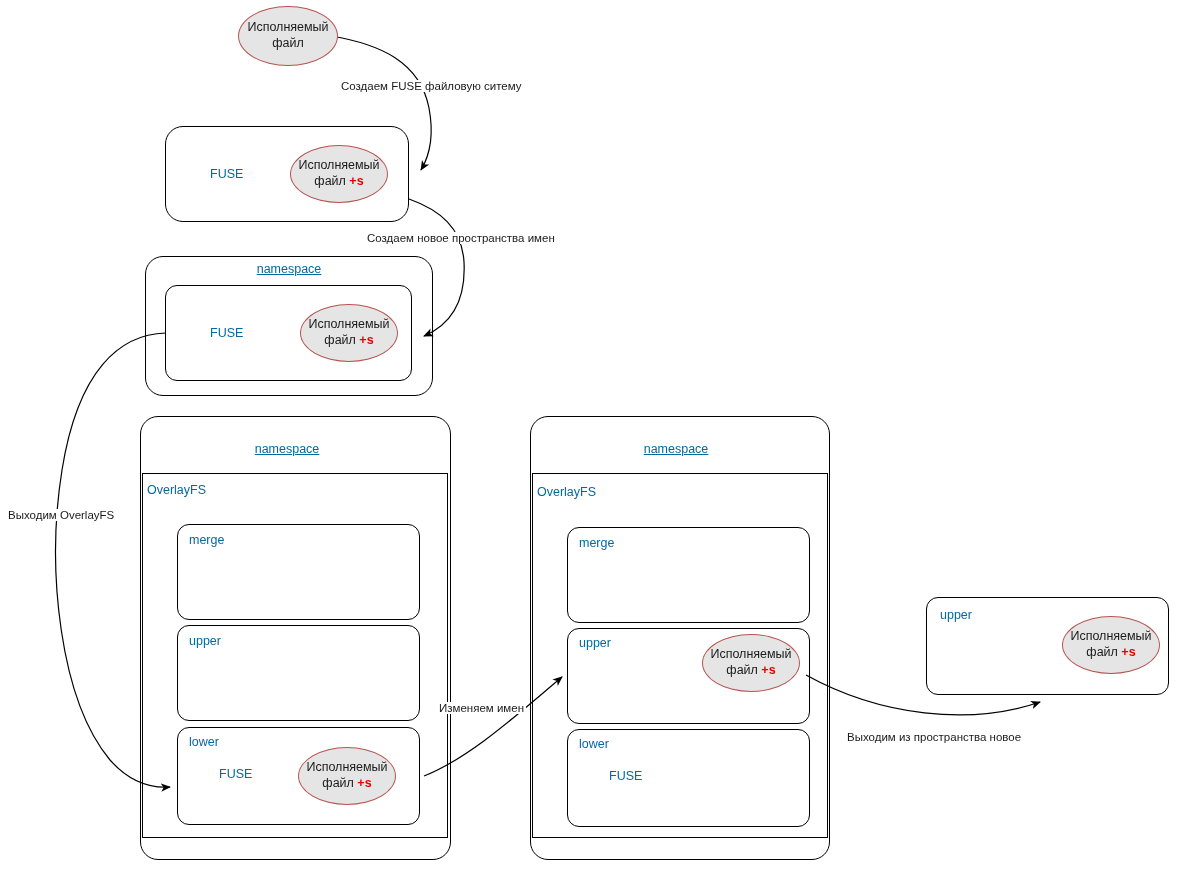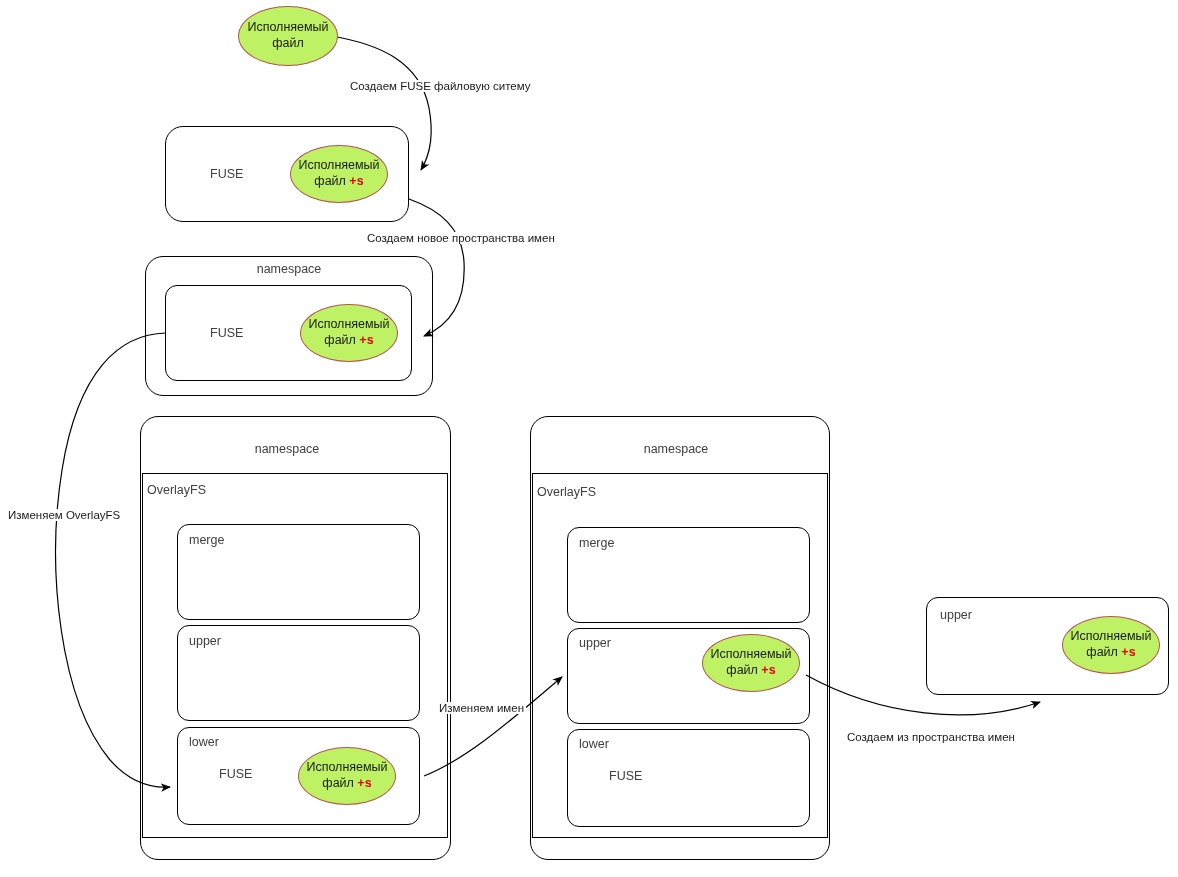--- a/index.html
+++ b/index.html
@@ -31,32 +31,33 @@
     background: transparent;
     box-sizing: border-box;
   }
   .rounded { border-radius: 18px; }
   .rounded-sm { border-radius: 12px; }
   .sharp { border-radius: 0; }
 
   .lbl {
     position: absolute;
     font-size: 12.5px;
-    color: #404040;
+    color: #0369a1;
     white-space: nowrap;
     line-height: 1.15;
   }
   .lbl-center {
     transform: translateX(-50%);
     text-align: left;
+    text-decoration: underline;
   }
 
   .ellipse {
     position: absolute;
-    background: #bef264;
+    background: #e5e5e5;
     border: 1px solid #b85450;
     border-radius: 50%;
     box-sizing: border-box;
     display: flex;
     flex-direction: column;
     align-items: center;
     justify-content: center;
     font-size: 12.5px;
     color: #1a1a1a;
     line-height: 1.25;
@@ -100,21 +101,21 @@
     <path d="M 806,675 C 880,716 970,726 1040,702" fill="none" stroke="#000000" stroke-width="1.2" marker-end="url(#ah)"></path>
   </svg>
 
   <div class="ellipse" style="left:238px; top:6px; width:100px; height:60px;">
     <span>Исполняемый</span>
     <span class="l2">
       <span>файл</span>
     </span>
   </div>
 
-  <div class="edge-label" style="left:339px; top:80px;margin-left:9px;">Создаем FUSE файловую ситему</div>
+  <div class="edge-label" style="left:339px; top:80px;">Создаем FUSE файловую ситему</div>
 
   <div class="box rounded" style="left:165px; top:126px; width:244px; height:96px;"></div>
   <div class="lbl" style="left:210px; top:167px;">FUSE</div>
   <div class="ellipse" style="left:290px; top:145px; width:98px; height:58px;">
     <span>Исполняемый</span>
     <span class="l2">
       <span>файл</span>
       <span class="suid">+s</span>
     </span>
   </div>
@@ -126,21 +127,21 @@
   <div class="box rounded-sm" style="left:165px; top:285px; width:247px; height:96px;"></div>
   <div class="lbl" style="left:210px; top:326px;">FUSE</div>
   <div class="ellipse" style="left:300px; top:304px; width:98px; height:58px;">
     <span>Исполняемый</span>
     <span class="l2">
       <span>файл</span>
       <span class="suid">+s</span>
     </span>
   </div>
 
-  <div class="edge-label" style="left:6px; top:509px;">Изменяем OverlayFS</div>
+  <div class="edge-label" style="left:6px; top:509px;">Выходим OverlayFS</div>
 
   <div class="box rounded" style="left:140px; top:416px; width:311px; height:444px;"></div>
   <div class="lbl lbl-center" style="left:287px; top:442px;">namespace</div>
 
   <div class="box sharp" style="left:142px; top:473px; width:306px; height:365px;"></div>
   <div class="lbl" style="left:147px; top:483px;">OverlayFS</div>
 
   <div class="box rounded-sm" style="left:177px; top:524px; width:243px; height:96px;"></div>
   <div class="lbl" style="left:189px; top:533px;">merge</div>
 
@@ -176,21 +177,21 @@
     <span class="l2">
       <span>файл</span>
       <span class="suid">+s</span>
     </span>
   </div>
 
   <div class="box rounded-sm" style="left:567px; top:729px; width:243px; height:98px;"></div>
   <div class="lbl" style="left:579px; top:737px;">lower</div>
   <div class="lbl" style="left:609px; top:769px;">FUSE</div>
 
-  <div class="edge-label" style="left:845px; top:731px;">Создаем из пространства имен</div>
+  <div class="edge-label" style="left:845px; top:731px;">Выходим из пространства новое</div>
 
   <div class="box rounded-sm" style="left:926px; top:597px; width:243px; height:98px;"></div>
   <div class="lbl" style="left:940px; top:608px;">upper</div>
   <div class="ellipse" style="left:1062px; top:616px; width:98px; height:58px;">
     <span>Исполняемый</span>
     <span class="l2">
       <span>файл</span>
       <span class="suid">+s</span>
     </span>
   </div>

